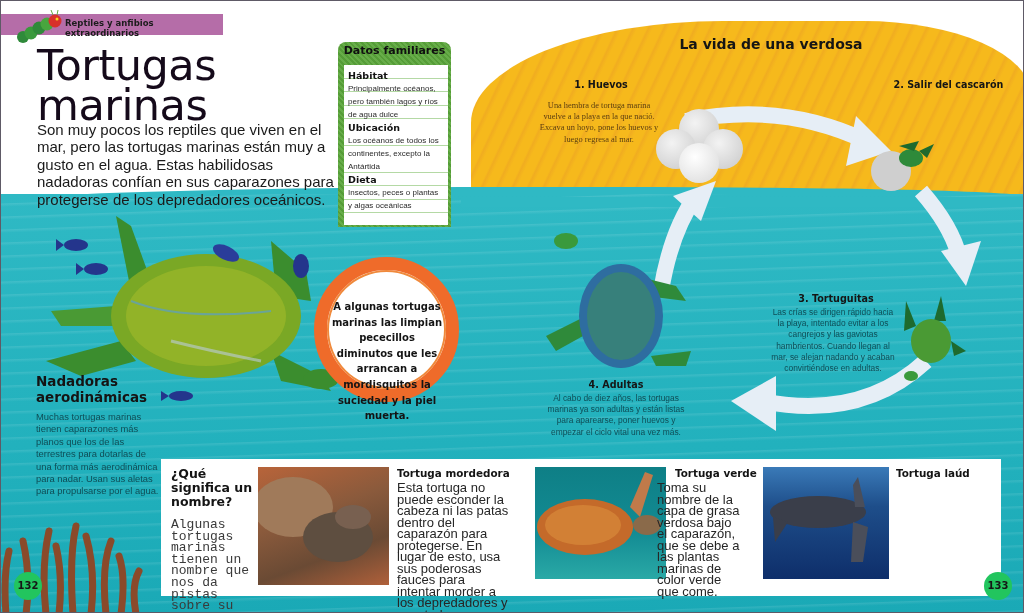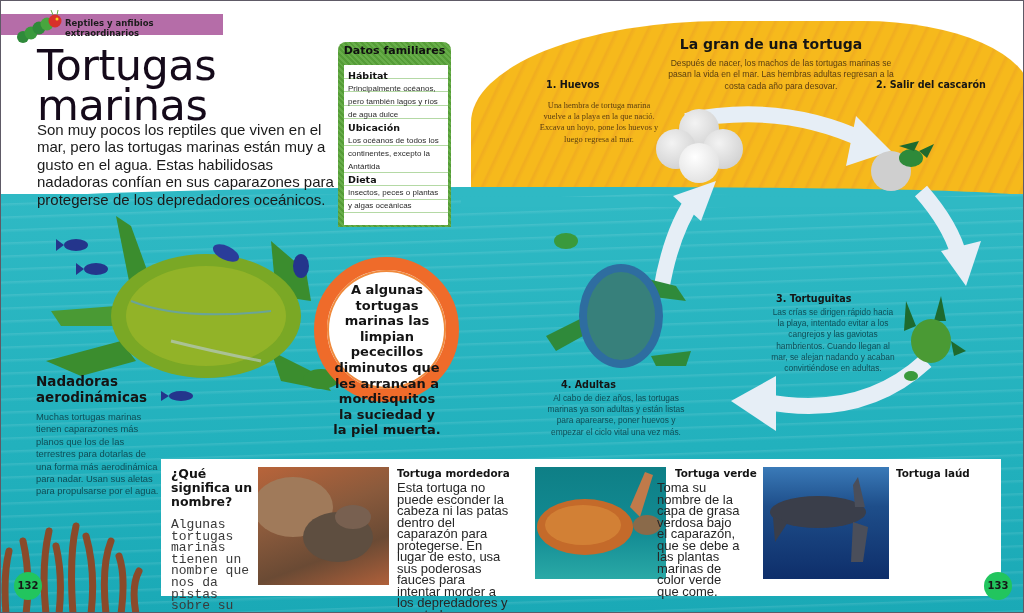--- a/index.html
+++ b/index.html
@@ -71,39 +71,39 @@
     position: absolute; left: 6px; top: 23px; width: 104px; height: 160px; background: #fff;
     background-image: repeating-linear-gradient(180deg, transparent 0 12.5px, #b4d9a4 12.5px 13.5px);
     padding: 4px 4px;
   }
   .facts-body .h { font-size: 9.5px; font-weight: bold; color: #111; line-height: 13px; }
   .facts-body .t { font-family: "Liberation Sans", sans-serif; font-size: 8px; line-height: 13px; color: #2a2a2a; }
 
   
   .life-title { position: absolute; left: 650px; top: 35px; width: 240px; text-align: center; font-size: 14px; font-weight: bold; color: #151515; }
   .life-intro { position: absolute; left: 660px; top: 57px; width: 240px; text-align: center; font-family: "Liberation Sans", sans-serif; font-size: 8.6px; line-height: 11.4px; color: #5a3e10; }
-  .stage-h { position: absolute; font-size: 9.6px; font-weight: bold; color: #151515; }
+  .stage-h { position: absolute; text-align: center; font-size: 9.6px; font-weight: bold; color: #151515; }
   .stage-t { position: absolute; text-align: center; font-family: "Liberation Sans", sans-serif; font-size: 8.4px; line-height: 11.2px; }
   .on-sand { color: #5a3e10; }
   .on-sea { color: #0f4d56; }
 
   .eggs { position: absolute; left: 650px; top: 100px; width: 100px; height: 85px; }
   .egg { position: absolute; width: 40px; height: 40px; border-radius: 50%; background: radial-gradient(circle at 40% 35%, #f3f3f3, #c8c8c8); }
 
   .arrow-svg { position: absolute; left: 560px; top: 100px; width: 440px; height: 350px; }
 
   
   .bubble {
     position: absolute; left: 313px; top: 256px; width: 145px; height: 145px; border-radius: 50%;
     background: #fff; border: 13px solid #ef6b2a;
     box-shadow: inset 0 0 0 2px #f08a3c;
   }
   .bubble p {
-    position: absolute; left: 4px; top: 12px; width: 112px; text-align: center;
-    font-size: 13px; font-weight: bold; line-height: 15.6px; color: #141414;
+    position: absolute; left: 4px; top: 29px; width: 112px; text-align: center;
+    font-size: 10px; font-weight: bold; line-height: 15.6px; color: #141414;
   }
 
   
   .swim-h { position: absolute; left: 35px; top: 372px; font-size: 13.5px; font-weight: bold; line-height: 16px; color: #141414; }
   .swim-t { position: absolute; left: 35px; top: 410px; width: 125px; font-family: "Liberation Sans", sans-serif; font-size: 9.4px; line-height: 12.4px; color: #0f4d56; }
 
   
   .panel { position: absolute; left: 160px; top: 458px; width: 840px; height: 137px; background: #fff; }
   .q-h { position: absolute; left: 170px; top: 466px; font-size: 12.5px; font-weight: bold; line-height: 14px; color: #141414; }
   .q-t { position: absolute; left: 170px; top: 518px; width: 86px; font-family: Liberation Mono, monospace; font-size: 13px; line-height: 11.6px; color: #3a3a3a; }
@@ -186,22 +186,21 @@
       </g>
     <g fill="#24358c">
         <ellipse cx="255" cy="35" rx="8" ry="12"></ellipse>
       </g>
     <g fill="#24358c">
         <ellipse cx="135" cy="165" rx="12" ry="5"></ellipse>
         <polygon points="123,165 115,160 115,170"></polygon>
       </g>
   </svg>
 
-  <div class="life-title">La gran de una tortuga</div>
-  <p class="life-intro">Después de nacer, los machos de las tortugas marinas se pasan la vida en el mar. Las hembras adultas regresan a la costa cada año para desovar.</p>
+  <div class="life-title">La vida de una verdosa</div>
 
   <div class="stage-h" style="left:545px;top:78px;width:110px;">1. Huevos</div>
   <p class="stage-t on-sand" style="left:538px;top:99px;width:120px;font-family:Liberation Serif, serif;">Una hembra de tortuga marina vuelve a la playa en la que nació. Excava un hoyo, pone los huevos y luego regresa al mar.</p>
 
   <div class="stage-h" style="left:875px;top:78px;width:145px;">2. Salir del cascarón</div>
 
   <div class="stage-h" style="left:775px;top:292px;width:120px;">3. Tortuguitas</div>
   <p class="stage-t on-sea" style="left:768px;top:306px;width:128px;">Las crías se dirigen rápido hacia la playa, intentado evitar a los cangrejos y las gaviotas hambrientos. Cuando llegan al mar, se alejan nadando y acaban convirtiéndose en adultas.</p>
 
   <div class="stage-h" style="left:560px;top:378px;width:110px;">4. Adultas</div>

